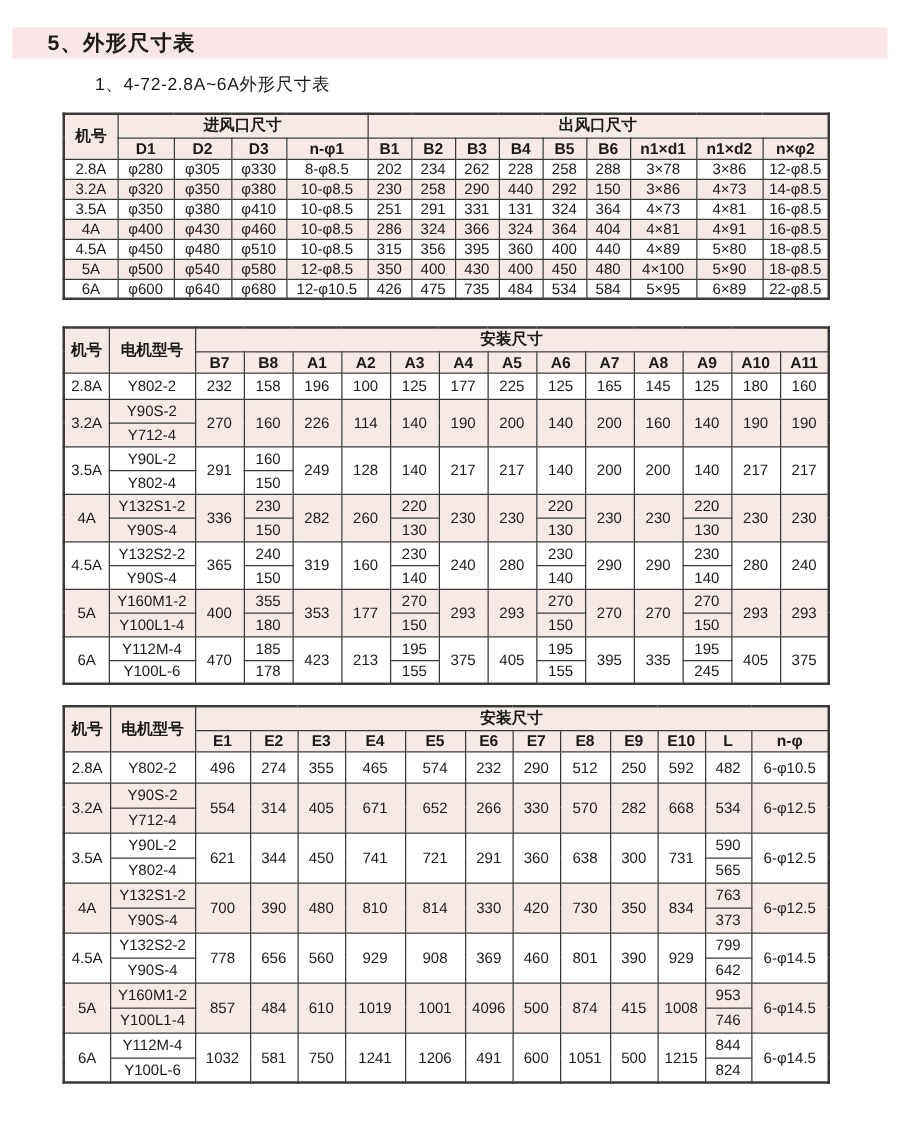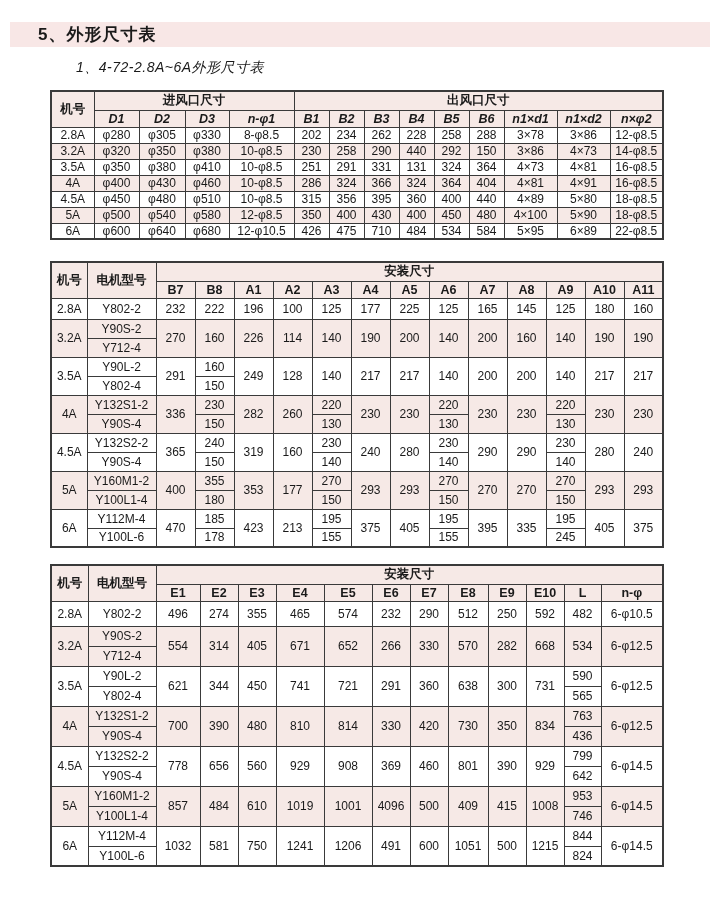--- a/index.html
+++ b/index.html
@@ -11,21 +11,21 @@
   html,body{margin:0;padding:0;}
   body{
     width:720px;height:915px;background:#ffffff;overflow:hidden;
     font-family:"Liberation Sans","DejaVu Sans",sans-serif;color:var(--text);
   }
   .title-band{
     margin:22px 10px 0 10px;height:25px;line-height:25px;padding-left:28px;
     background:var(--band);font-size:17px;font-weight:bold;letter-spacing:1px;
   }
   .subtitle{
-    margin:12px 0 13px 76px;font-size:14px;letter-spacing:0.5px;font-style:italic;
+    margin:12px 0 13px 76px;font-size:14px;letter-spacing:0.5px;
   }
   .tables{margin-left:50px;}
   .table-wrap{margin:0;}
   .table-wrap.gap1{margin-bottom:21px;}
   .table-wrap.gap2{margin-bottom:16px;}
   table.dim{
     border-collapse:collapse;table-layout:fixed;
     border:2px solid var(--border);
   }
   table.dim td{
@@ -62,21 +62,21 @@
           <col style="width:53px">
         <col style="width:53px">
           <col style="width:53px">
       </colgroup>
       <tbody>
           <tr class="row-pink row-header" style="height: 19px;">
             <td rowspan="2">机号</td>
             <td colspan="4">进风口尺寸</td>
             <td colspan="9">出风口尺寸</td>
           </tr>
-          <tr class="row-pink row-header" style="height: 17px; font-style: italic;">
+          <tr class="row-pink row-header" style="height: 17px;">
             <td>D1</td>
             <td>D2</td>
             <td>D3</td>
             <td>n-φ1</td>
             <td>B1</td>
             <td>B2</td>
             <td>B3</td>
             <td>B4</td>
             <td>B5</td>
             <td>B6</td>
@@ -181,21 +181,21 @@
             <td>18-φ8.5</td>
           </tr>
           <tr class="row-white" style="height: 16px;">
             <td>6A</td>
             <td>φ600</td>
             <td>φ640</td>
             <td>φ680</td>
             <td>12-φ10.5</td>
             <td>426</td>
             <td>475</td>
-            <td>710</td>
+            <td>735</td>
             <td>484</td>
             <td>534</td>
             <td>584</td>
             <td>5×95</td>
             <td>6×89</td>
             <td>22-φ8.5</td>
           </tr>
         </tbody>
     </table>
   </div>
@@ -237,21 +237,21 @@
             <td>A7</td>
             <td>A8</td>
             <td>A9</td>
             <td>A10</td>
             <td>A11</td>
           </tr>
           <tr class="row-white" style="height: 21px;">
             <td>2.8A</td>
             <td>Y802-2</td>
             <td>232</td>
-            <td>222</td>
+            <td>158</td>
             <td>196</td>
             <td>100</td>
             <td>125</td>
             <td>177</td>
             <td>225</td>
             <td>125</td>
             <td>165</td>
             <td>145</td>
             <td>125</td>
             <td>180</td>
@@ -502,21 +502,21 @@
             <td rowspan="2">330</td>
             <td rowspan="2">420</td>
             <td rowspan="2">730</td>
             <td rowspan="2">350</td>
             <td rowspan="2">834</td>
             <td>763</td>
             <td rowspan="2">6-φ12.5</td>
           </tr>
           <tr class="row-pink" style="height: 20px;">
             <td>Y90S-4</td>
-            <td>436</td>
+            <td>373</td>
           </tr>
           <tr class="row-white" style="height: 20px;">
             <td rowspan="2">4.5A</td>
             <td>Y132S2-2</td>
             <td rowspan="2">778</td>
             <td rowspan="2">656</td>
             <td rowspan="2">560</td>
             <td rowspan="2">929</td>
             <td rowspan="2">908</td>
             <td rowspan="2">369</td>
@@ -534,21 +534,21 @@
           <tr class="row-pink" style="height: 20px;">
             <td rowspan="2">5A</td>
             <td>Y160M1-2</td>
             <td rowspan="2">857</td>
             <td rowspan="2">484</td>
             <td rowspan="2">610</td>
             <td rowspan="2">1019</td>
             <td rowspan="2">1001</td>
             <td rowspan="2">4096</td>
             <td rowspan="2">500</td>
-            <td rowspan="2">409</td>
+            <td rowspan="2">874</td>
             <td rowspan="2">415</td>
             <td rowspan="2">1008</td>
             <td>953</td>
             <td rowspan="2">6-φ14.5</td>
           </tr>
           <tr class="row-pink" style="height: 20px;">
             <td>Y100L1-4</td>
             <td>746</td>
           </tr>
           <tr class="row-white" style="height: 20px;">

